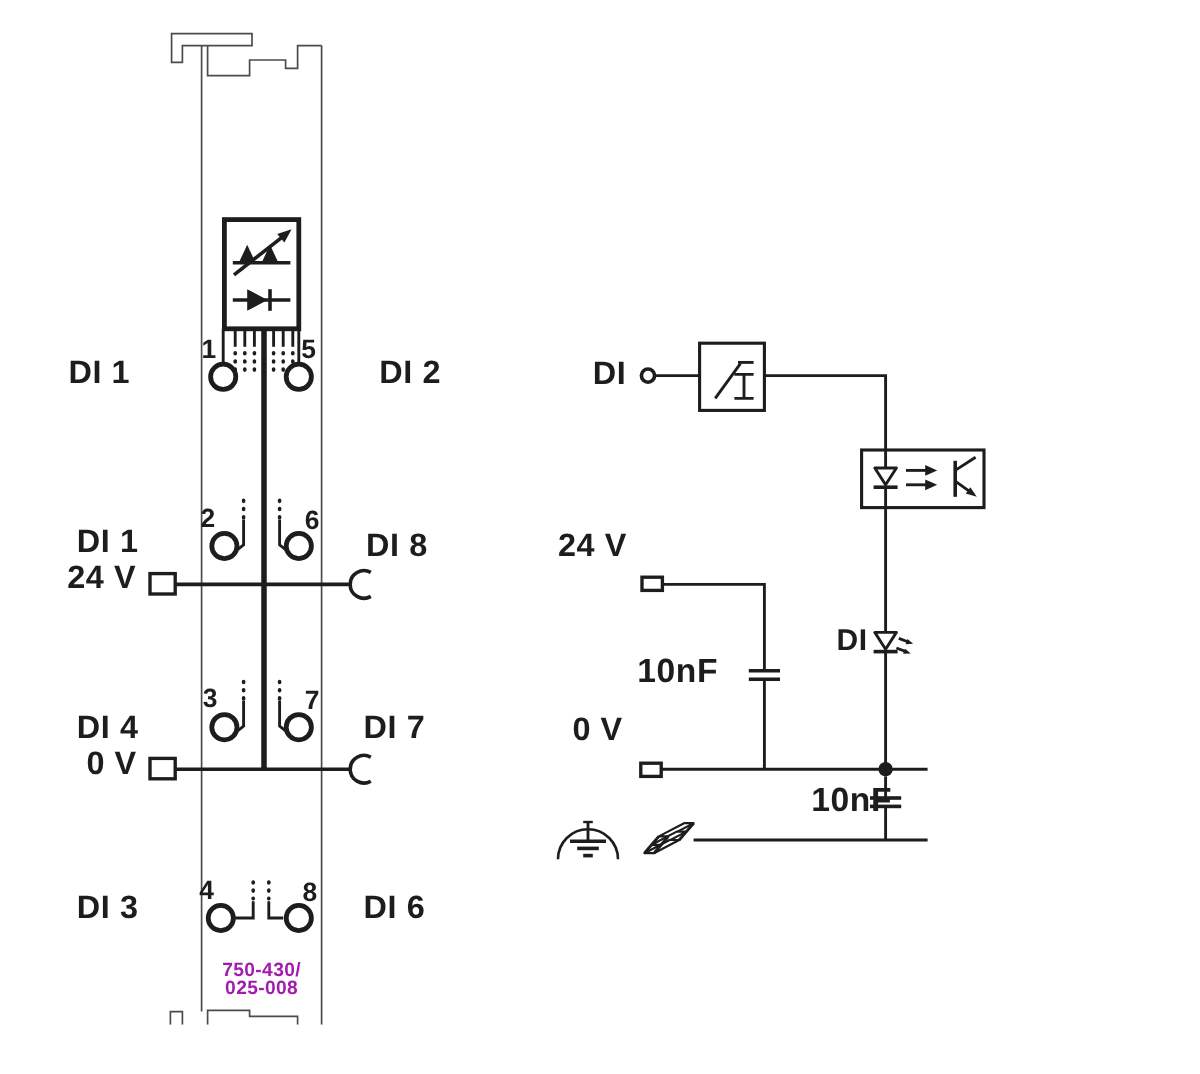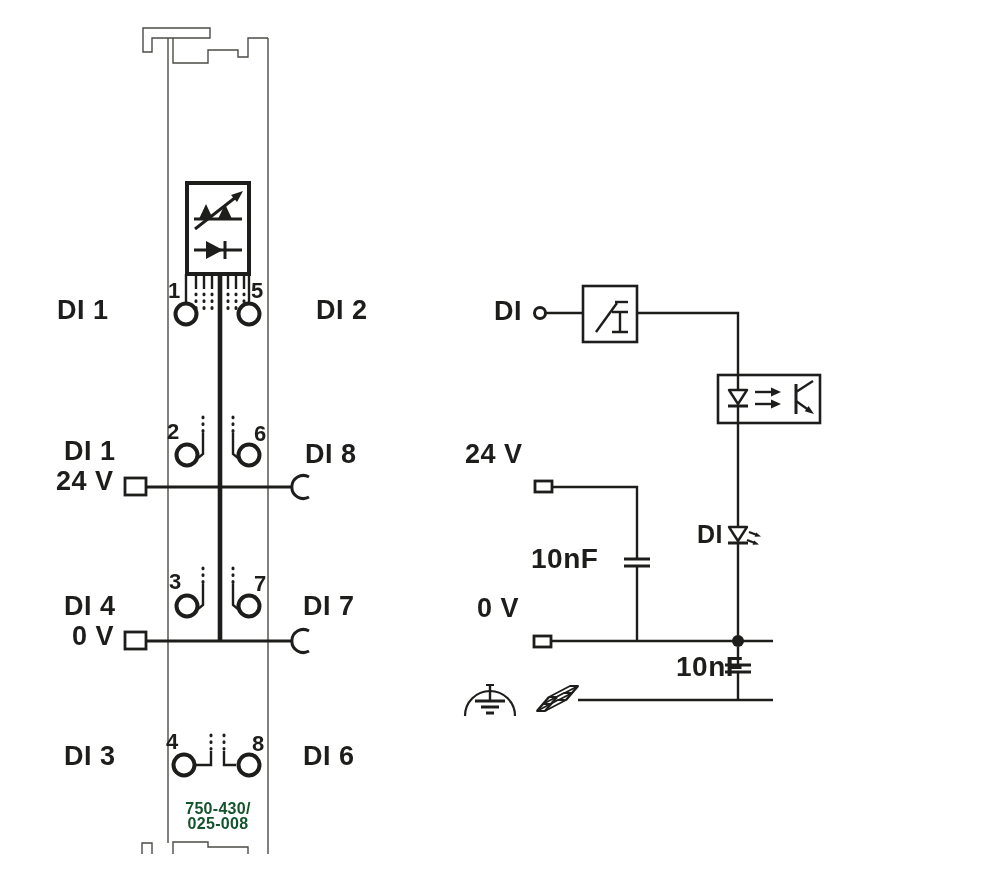--- a/index.html
+++ b/index.html
@@ -5,21 +5,21 @@
   html,body{margin:0;padding:0;background:#ffffff;}
   .canvas{position:relative;width:1000px;height:854px;background:#ffffff;overflow:hidden;
           font-family:"Liberation Sans", sans-serif;}
   .canvas svg{position:absolute;left:0;top:0;}
   .lbl{position:absolute;font-weight:700;color:#1d1d1b;line-height:1;white-space:nowrap;letter-spacing:0.5px;}
   .fs27{font-size:27px;}
   .fs25{font-size:25px;}
   .fs24{font-size:28px;}
   .fs22{font-size:22px;}
   .part{position:absolute;left:168px;top:801px;width:100px;text-align:center;font-weight:700;
-        color:#14532d;font-size:16px;line-height:15px;letter-spacing:0.3px;}
+        color:#a21caf;font-size:16px;line-height:15px;letter-spacing:0.3px;}
   
   .thin{stroke:#4b4b47;stroke-width:1.4;fill:none;}
   .ink{stroke:#1d1d1b;fill:none;stroke-width:2.4;}
   .w3{stroke:#1d1d1b;fill:none;stroke-width:3;}
   .bus{stroke:#1d1d1b;stroke-width:4.6;fill:none;}
   .term{fill:#ffffff;stroke:#1d1d1b;stroke-width:4;}
   .sq{fill:#ffffff;stroke:#1d1d1b;stroke-width:2.8;}
   .boxf{fill:#ffffff;stroke:#1d1d1b;stroke-width:2.6;}
   .box4{fill:#ffffff;stroke:#1d1d1b;stroke-width:4;}
   .fillink{fill:#1d1d1b;stroke:none;}

